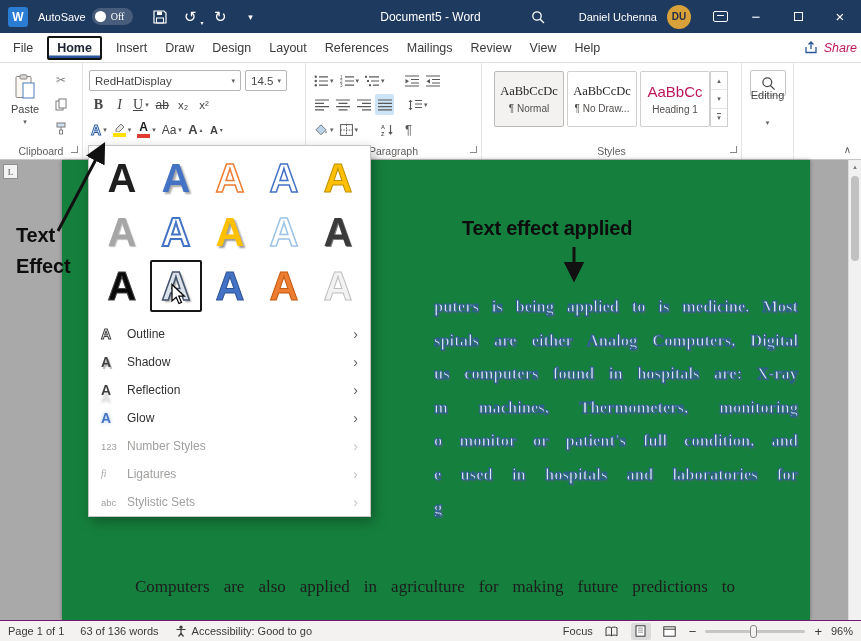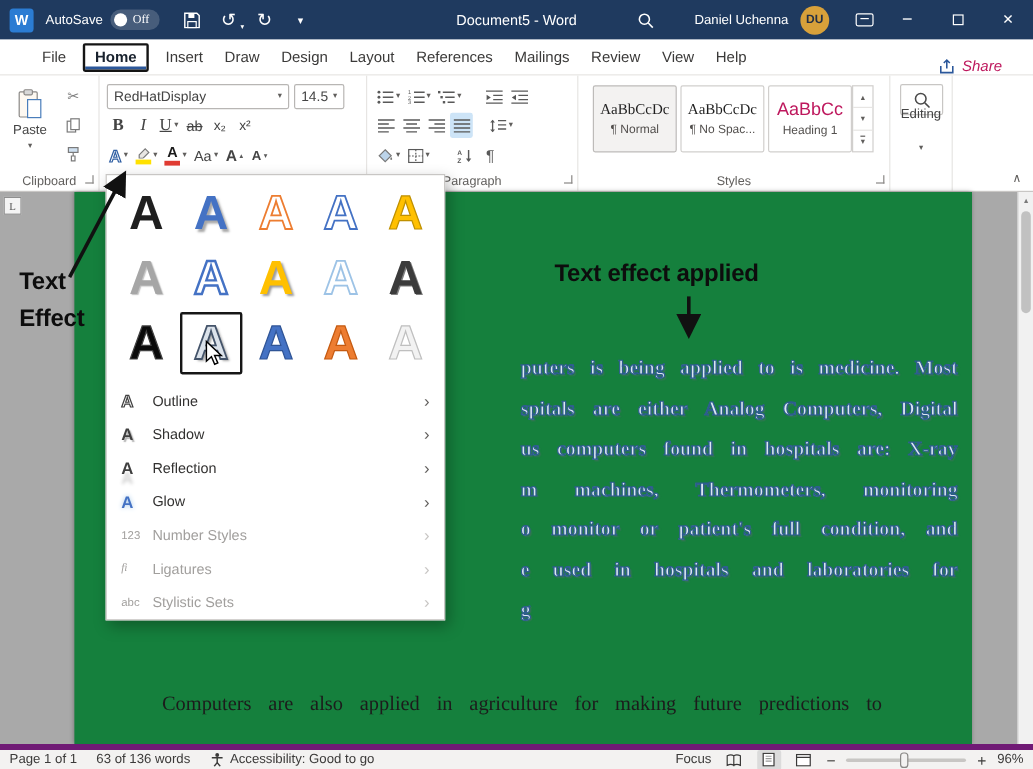--- a/index.html
+++ b/index.html
@@ -19,21 +19,21 @@
   .tb-right { margin-left:auto; display:flex; align-items:center; height:100%; }
   .tb-search { width:34px; text-align:center; margin-right:24px; }
   .tb-user { font-size:11px; margin-right:10px; }
   .avatar { width:24px; height:24px; border-radius:50%; background:#d8a13a; color:#232f45; font-size:10px; font-weight:bold; display:flex; align-items:center; justify-content:center; margin-right:14px; }
   .winbtn { width:42px; height:33px; display:flex; align-items:center; justify-content:center; font-size:15px; color:#fff; background:transparent; border:none; }
   .sq { width:9px; height:9px; border:1.2px solid #fff; display:inline-block; }
   .ribopt { width:15px; height:11px; border:1.2px solid #fff; border-radius:2px; position:relative; display:inline-block; }
   .ribopt::after { content:""; position:absolute; left:3px; right:3px; top:3px; border-top:1.2px solid #fff; }
 
   
-  .tabsrow { position:absolute; top:33px; left:0; right:0; height:30px; background:#fff; border-bottom:1px solid #e1dfdd; display:flex; align-items:flex-end; padding:0 26px; }
+  .tabsrow { position:absolute; top:33px; left:0; right:0; height:30px; background:#fff; border-bottom:1px solid #e1dfdd; display:flex; align-items:center; padding:0 4px; }
   .tabs-container { display:flex; align-items:center; height:100%; }
   .tab { padding:5px 9px; font-size:12.5px; color:#3b3a39; white-space:nowrap; }
   .tab.active { color:#19222e; font-weight:bold; box-shadow:inset 0 -2.5px 0 #2b579a; }
   .tab.annot-box { border:2px solid #141414; border-radius:2px; margin:0 5px; padding:3px 8px; }
   .share-btn { margin-left:auto; display:flex; align-items:center; gap:6px; font-size:12.5px; color:#be185d;font-style:italic; }
 
   
   .ribbon { position:absolute; top:63px; left:0; right:0; height:97px; background:#fff; border-bottom:1px solid #c8c6c4; font-size:11px; color:#444; }
   .grp { position:absolute; top:0; height:96px; border-right:1px solid #e7e5e3; }
   .grp-label { position:absolute; bottom:2px; left:0; right:0; text-align:center; font-size:10.5px; color:#605e5c; }
@@ -115,21 +115,21 @@
   .efx-item.disabled { color:#a19f9d; }
   .efx-item.disabled .chev { color:#c8c6c4; }
   .ic-outline { -webkit-text-stroke:1px #404040; color:#fff !important; }
   .ic-shadow { text-shadow:1.5px 1.5px 1px #b3b3b3; }
   .ic-reflection { text-shadow:0 8px 3px #cfcfcf; }
   .ic-glow { color:#4472c4 !important; text-shadow:0 0 4px #9dc3e6; }
   .ic-gray { color:#a19f9d !important; font-size:9.5px !important; font-weight:normal !important; }
   .ic-fi { font-style:italic; font-family:"Liberation Serif", serif; }
 
   
-  .statusbar { position:absolute; bottom:0; left:0; right:0; height:21px; background:#f3f2f1; border-top:5px solid #701a75; display:flex; align-items:center; padding:0 8px; font-size:11px; color:#3b3a39; gap:16px; }
+  .statusbar { position:absolute; bottom:0; left:0; right:0; height:21px; background:#f3f2f1; border-top:1px solid #701a75; display:flex; align-items:center; padding:0 8px; font-size:11px; color:#3b3a39; gap:16px; }
   .sb-left { display:flex; align-items:center; gap:16px; }
   .sb-acc { display:flex; align-items:center; gap:5px; }
   .sb-right { margin-left:auto; display:flex; align-items:center; gap:9px; }
   .viewbtn { width:20px; height:17px; display:flex; align-items:center; justify-content:center; border:none; background:transparent; }
   .viewbtn.active { background:#dbdbdb; border-radius:2px; }
   .zoom-track { width:100px; height:3px; background:#c8c6c4; position:relative; border-radius:2px; }
   .zoom-thumb { position:absolute; left:45px; top:-5px; width:7px; height:13px; background:#f3f2f1; border:1px solid #8a8886; border-radius:3px; }
   .zoom-sign { font-size:13px; color:#3b3a39; border:none; background:transparent; }
 
   
@@ -407,21 +407,21 @@
       <span class="launcher"></span>
     </div>
 
     <div class="grp grp-styles">
       <div class="style-card sel" style="left:12px;">
         <span class="st-preview">AaBbCcDc</span>
         <span class="st-name">¶ Normal</span>
       </div>
       <div class="style-card" style="left:85px;">
         <span class="st-preview">AaBbCcDc</span>
-        <span class="st-name">¶ No Spac...</span>
+        <span class="st-name">¶ No Draw...</span>
       </div>
       <div class="style-card" style="left:158px;">
         <span class="st-preview h1">AaBbCc</span>
         <span class="st-name">Heading 1</span>
       </div>
       <div class="st-scroll">
         <div>
             <span>▴</span>
           </div>
         <div>

